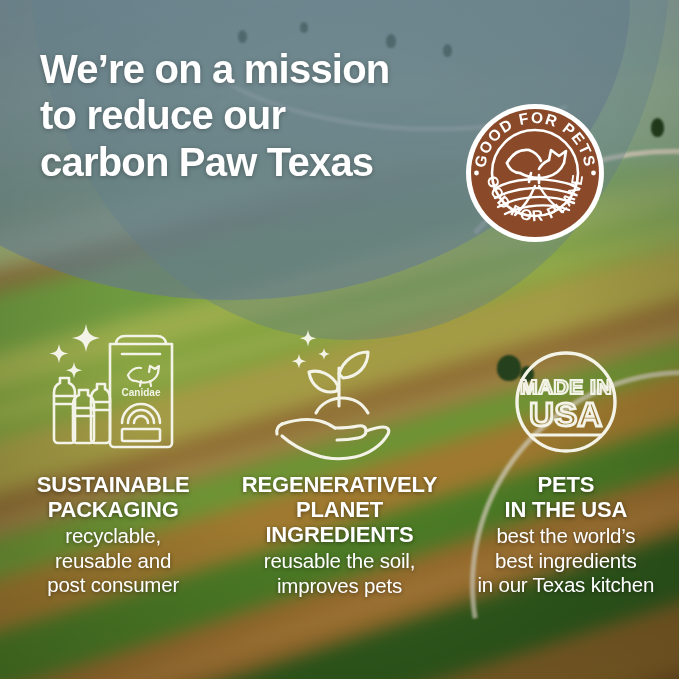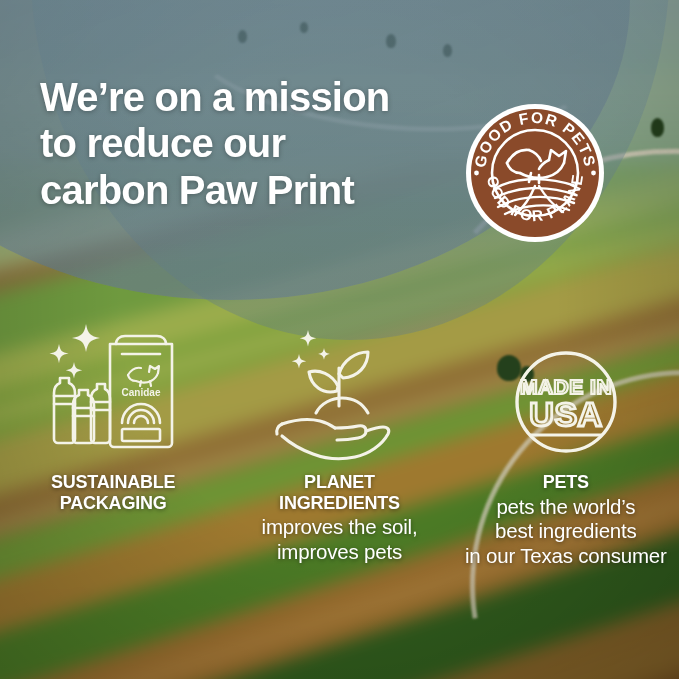--- a/index.html
+++ b/index.html
@@ -45,35 +45,34 @@
     border-radius:50%;
     background:linear-gradient(180deg,rgba(104,130,142,.42) 0%,rgba(96,124,138,.38) 100%);
   }
 
   
   .headline{
     position:absolute;left:40px;top:46px;width:430px;
     color:#fff;font-weight:700;font-size:40px;line-height:1.16;
     letter-spacing:-.8px;
     text-shadow:0 1px 5px rgba(0,0,0,.30);
-    margin-top:28px;
   }
   .headline div{white-space:nowrap;}
 
   
   .seal{position:absolute;left:465px;top:103px;width:140px;height:140px;}
   .seal svg{display:block;}
 
   
   .cols{position:absolute;left:0;top:318px;width:679px;display:flex;}
   .col{flex:1;display:flex;flex-direction:column;align-items:center;}
   .iconwrap{height:140px;display:flex;align-items:flex-end;justify-content:center;}
   .iconwrap svg{display:block;overflow:visible;}
   .ctext{margin-top:14px;text-align:center;color:#fff;text-shadow:0 1px 4px rgba(0,0,0,.45);}
-  .ctitle{font-weight:700;font-size:18px;line-height:1.14;letter-spacing:-.2px;}
+  .ctitle{font-weight:700;font-size:22px;line-height:1.14;letter-spacing:-.2px;}
   .cbody{font-weight:400;font-size:20.5px;line-height:1.2;margin-top:2px;letter-spacing:-.2px;}
 </style>
 </head>
 <body>
 
 <div id="stage">
 
   <div class="photo">
     <div class="blur">
 
@@ -116,21 +115,21 @@
     <div class="tree" style="left:520px;top:366px;width:14px;height:16px;"></div>
     <div class="vig"></div>
   </div>
 
   <div class="lens"></div>
   <div class="lens2"></div>
 
   <div class="headline">
     <div>We’re on a mission</div>
     <div>to reduce our</div>
-    <div>carbon Paw Print</div>
+    <div>carbon Paw Texas</div>
   </div>
 
   <div class="seal">
     <svg width="140" height="140" viewBox="0 0 140 140">
       <defs>
         <path id="arcTop" d="M 20,70 A 50,50 0 0 1 120,70"></path>
         <path id="arcBot" d="M 22,70 A 48,48 0 0 0 118,70"></path>
       </defs>
       <circle cx="70" cy="70" r="69" fill="#ffffff"></circle>
       <circle cx="70" cy="70" r="64" fill="#8a4a2a"></circle>
@@ -208,20 +207,25 @@
             <path d="M103,63 l-1,5 M112,63 l1,5"></path>
           </g>
           <text x="103" y="78" text-anchor="middle" font-family="'Liberation Sans',sans-serif" font-size="10" font-weight="700" fill="#f4f3e8">Canidae</text>
         </svg>
       </div>
       <div class="ctext">
         <div class="ctitle">
           <div>SUSTAINABLE</div>
           <div>PACKAGING</div>
         </div>
+        <div class="cbody">
+          <div>recyclable,</div>
+          <div>reusable and</div>
+          <div>post consumer</div>
+        </div>
       </div>
     </div>
 
     <div class="col">
       <div class="iconwrap">
         <svg width="150" height="140" viewBox="0 0 150 140">
           <g fill="#f4f3e8" stroke="none">
             <path d="M44,12 C45.3,18 46.2,19 52.2,20.3 C46.2,21.6 45.3,22.5 44,28.5 C42.7,22.5 41.8,21.6 35.8,20.3 C41.8,19 42.7,18 44,12 Z"></path>
             <path d="M60,30 C60.9,34.3 61.6,35 65.9,35.9 C61.6,36.8 60.9,37.5 60,41.8 C59.1,37.5 58.4,36.8 54.1,35.9 C58.4,35 59.1,34.3 60,30 Z"></path>
             <path d="M35,36 C36.1,41.3 36.9,42.1 42.2,43.2 C36.9,44.3 36.1,45.1 35,50.4 C33.9,45.1 33.1,44.3 27.8,43.2 C33.1,42.1 33.9,41.3 35,36 Z"></path>
@@ -238,45 +242,47 @@
 
             <path d="M18,106 C30,102 44,100 56,103 c6,1.5 11,4 15,7"></path>
             <path d="M71,110 c8,0 16,-0.5 23,-2 c5,-1 8,1 8,5 c0,3.5 -3,6 -8,7 c-7,1.4 -14,2 -21,2"></path>
             <path d="M102,113 c6,-2 12,-4 17,-4 c5,0 7,3 5,7 c-6,11 -19,20 -33,23 c-14,3 -29,2 -42,-3 c-11,-4 -22,-10 -31,-18"></path>
             <path d="M18,106 c-4,2 -6,6 -5,10"></path>
           </g>
         </svg>
       </div>
       <div class="ctext">
         <div class="ctitle">
+          <div>REGENERATIVELY</div>
           <div>PLANET</div>
           <div>INGREDIENTS</div>
         </div>
         <div class="cbody">
-          <div>improves the soil,</div>
+          <div>reusable the soil,</div>
           <div>improves pets</div>
         </div>
       </div>
     </div>
 
     <div class="col">
       <div class="iconwrap">
         <svg width="150" height="140" viewBox="0 0 150 140">
           <circle cx="75" cy="84" r="49" fill="none" stroke="#f4f3e8" stroke-width="3.4"></circle>
           <text x="75" y="76" text-anchor="middle" font-family="'Liberation Sans',sans-serif" font-size="21" font-weight="700" letter-spacing="0.5" fill="none" stroke="#f4f3e8" stroke-width="2.2" paint-order="stroke">MADE IN</text>
           <text x="75" y="108" text-anchor="middle" font-family="'Liberation Sans',sans-serif" font-size="34" font-weight="700" letter-spacing="0.5" fill="none" stroke="#f4f3e8" stroke-width="2.8" paint-order="stroke">USA</text>
           <path d="M40,117 H110" stroke="#f4f3e8" stroke-width="3" stroke-linecap="round"></path>
         </svg>
       </div>
       <div class="ctext">
         <div class="ctitle">
           <div>PETS</div>
+          <div>IN THE USA</div>
         </div>
         <div class="cbody">
-          <div>pets the world’s</div>
+          <div>best the world’s</div>
           <div>best ingredients</div>
-          <div>in our Texas consumer</div>
+          <div>in our Texas kitchen</div>
         </div>
       </div>
     </div>
 
   </div>
 </div>
 
 </body></html>

